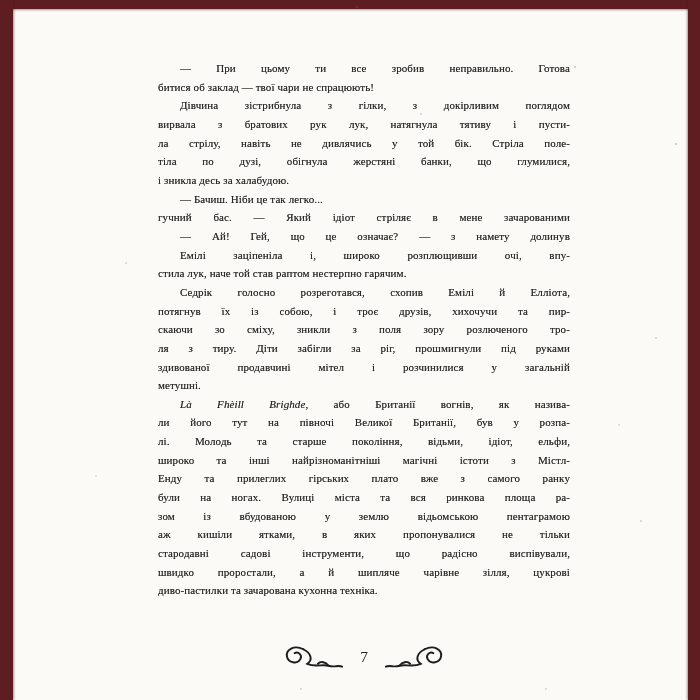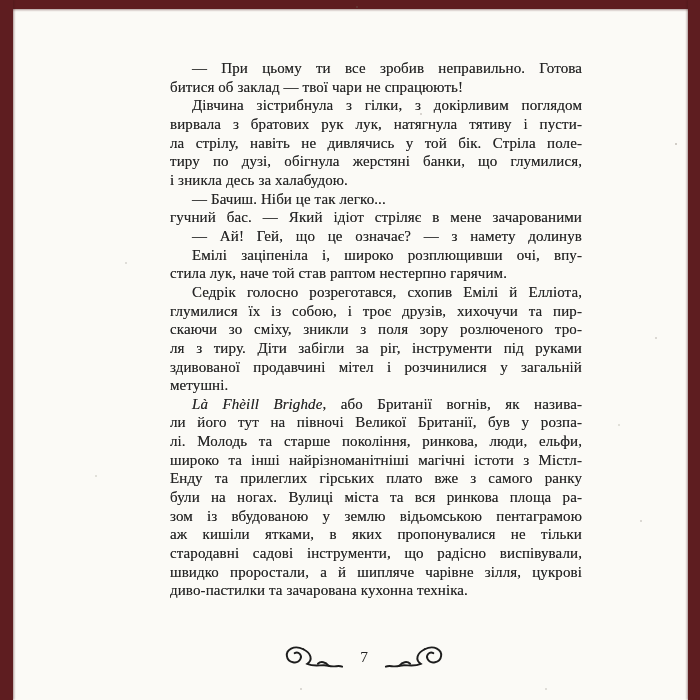--- a/index.html
+++ b/index.html
@@ -36,25 +36,24 @@
       640px 520px 0 0 rgba(110,100,90,.30),
       300px 688px 0 0 rgba(110,100,90,.30),
       545px 688px 0 0 rgba(120,110,100,.28),
       185px 122px 0 0 rgba(120,110,100,.22),
       618px 424px 0 0 rgba(120,110,100,.25);
   }
 
   .text-block {
     position: absolute;
     left: 158px; top: 59px; width: 412px;
-    font-size: 15px;
+    font-size: 11px;
     line-height: 18.65px;
     letter-spacing: 0.1px;
     text-shadow: 0 0 0.5px rgba(30,30,30,.6);
-    margin-left: 12px;
   }
   .line { text-align: justify; text-align-last: left; text-justify: inter-word; }
   .line.justify { text-align-last: justify; }
   .line.indent { text-indent: 22px; }
   .line em { font-style: italic; }
 
   .footer {
     position: absolute;
     left: 158px; top: 643px; width: 412px;
     display: flex; align-items: center; justify-content: center;
@@ -73,36 +72,36 @@
   <div class="edge edge-left"></div>
   <div class="edge edge-right"></div>
   <div class="specks"></div>
 
   <div class="text-block" id="text-block">
       <div class="line indent justify"><span>— При цьому ти все зробив неправильно. Готова</span></div>
       <div class="line"><span>битися об заклад — твої чари не спрацюють!</span></div>
       <div class="line indent justify"><span>Дівчина зістрибнула з гілки, з докірливим поглядом</span></div>
       <div class="line justify"><span>вирвала з братових рук лук, натягнула тятиву і пусти-</span></div>
       <div class="line justify"><span>ла стрілу, навіть не дивлячись у той бік. Стріла поле-</span></div>
-      <div class="line justify"><span>тиру по дузі, обігнула жерстяні банки, що глумилися,</span></div>
+      <div class="line justify"><span>тіла по дузі, обігнула жерстяні банки, що глумилися,</span></div>
       <div class="line"><span>і зникла десь за халабудою.</span></div>
       <div class="line indent"><span>— Бачиш. Ніби це так легко...</span></div>
       <div class="line justify"><span>гучний бас. — Який ідіот стріляє в мене зачарованими</span></div>
       <div class="line indent justify"><span>— Ай! Гей, що це означає? — з намету долинув</span></div>
       <div class="line indent justify"><span>Емілі заціпеніла і, широко розплющивши очі, впу-</span></div>
       <div class="line"><span>стила лук, наче той став раптом нестерпно гарячим.</span></div>
       <div class="line indent justify"><span>Седрік голосно розреготався, схопив Емілі й Елліота,</span></div>
-      <div class="line justify"><span>глумилися їх із собою, і троє друзів, хихочучи та пир-</span></div>
+      <div class="line justify"><span>потягнув їх із собою, і троє друзів, хихочучи та пир-</span></div>
       <div class="line justify"><span>скаючи зо сміху, зникли з поля зору розлюченого тро-</span></div>
-      <div class="line justify"><span>ля з тиру. Діти забігли за ріг, інструменти під руками</span></div>
+      <div class="line justify"><span>ля з тиру. Діти забігли за ріг, прошмигнули під руками</span></div>
       <div class="line justify"><span>здивованої продавчині мітел і розчинилися у загальній</span></div>
       <div class="line"><span>метушні.</span></div>
       <div class="line indent justify"><em>Là Fhèill Brighde</em><span>, або Британії вогнів, як назива-</span></div>
       <div class="line justify"><span>ли його тут на півночі Великої Британії, був у розпа-</span></div>
-      <div class="line justify"><span>лі. Молодь та старше покоління, ринкова, люди, ельфи,</span></div>
+      <div class="line justify"><span>лі. Молодь та старше покоління, відьми, ідіот, ельфи,</span></div>
       <div class="line justify"><span>широко та інші найрізноманітніші магічні істоти з Містл-</span></div>
       <div class="line justify"><span>Енду та прилеглих гірських плато вже з самого ранку</span></div>
       <div class="line justify"><span>були на ногах. Вулиці міста та вся ринкова площа ра-</span></div>
       <div class="line justify"><span>зом із вбудованою у землю відьомською пентаграмою</span></div>
       <div class="line justify"><span>аж кишіли ятками, в яких пропонувалися не тільки</span></div>
       <div class="line justify"><span>стародавні садові інструменти, що радісно виспівували,</span></div>
       <div class="line justify"><span>швидко проростали, а й шипляче чарівне зілля, цукрові</span></div>
       <div class="line"><span>диво-пастилки та зачарована кухонна техніка.</span></div>
     </div>
 

